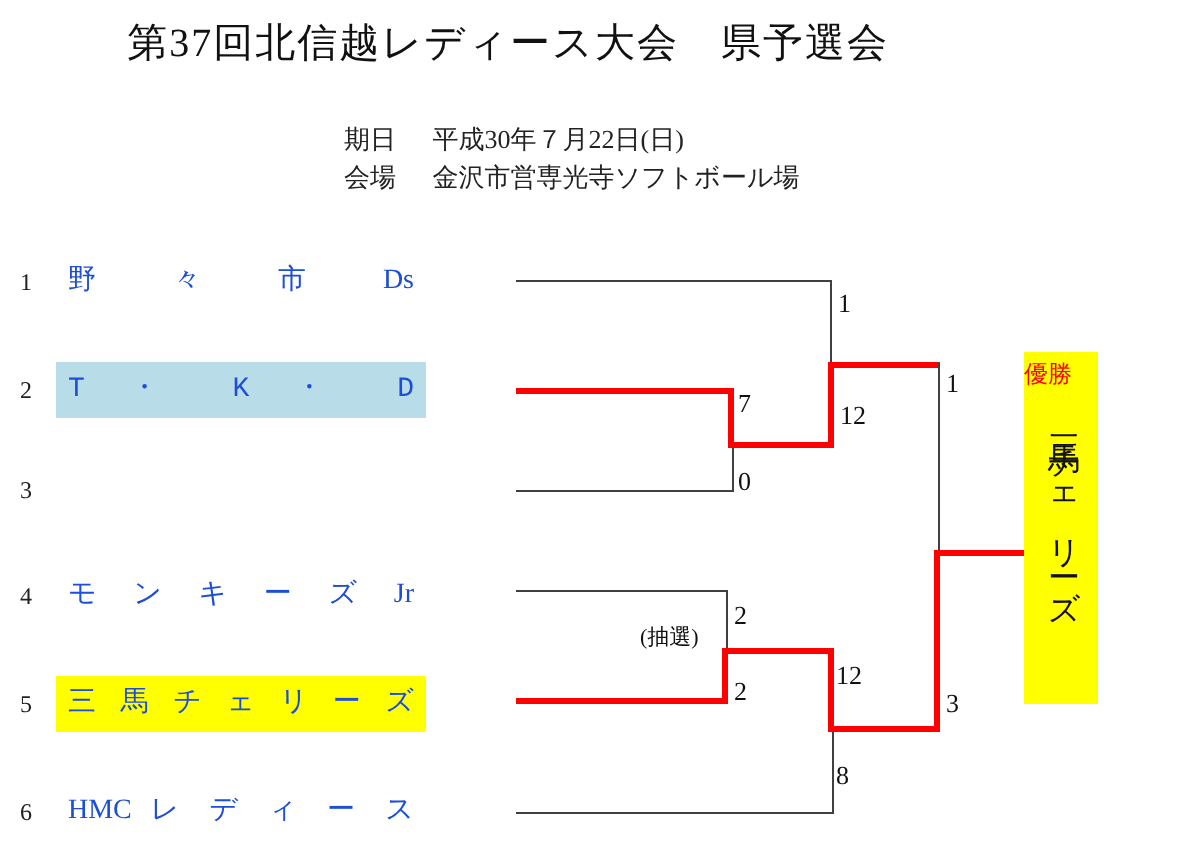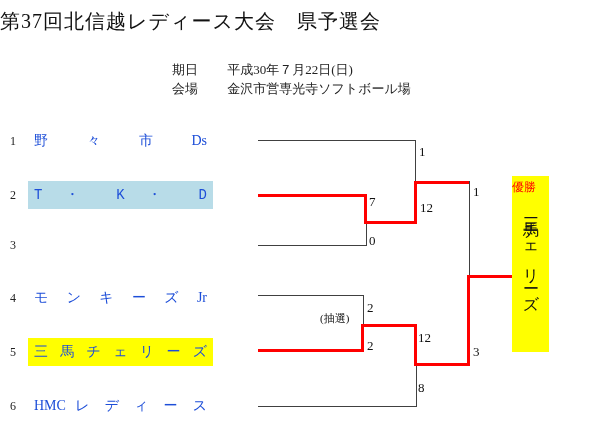--- a/index.html
+++ b/index.html
@@ -1,27 +1,27 @@
 <!DOCTYPE html>
 <html style="--winner: #ff0000; --line: #404040; --hl-blue: #b8dce8; --hl-yellow: #ffff00; --champ-bg: #ffff00; --champ-label: #ff0000;"><head>
 <meta charset="utf-8">
 <style>
   html,body{margin:0;padding:0;background:#fff;}
   #page{
     position:relative;width:600px;height:434px;background:#ffffff;overflow:hidden;
     font-family:"Liberation Serif","DejaVu Serif",serif;color:#1a1a1a;
   }
   .title{
-    position:absolute;top:8px;left:0;width:508px;text-align:left;
+    position:absolute;top:8px;left:0;width:508px;text-align:center;
     font-size:20px;letter-spacing:1px;color:#111;
     font-family:"Liberation Serif","DejaVu Serif",serif;
   }
   .info-line{position:absolute;left:172px;font-size:13px;color:#222;white-space:nowrap;}
   .info-line .lbl{display:inline-block;}
-  .info-line .val{display:inline-block;margin-left:26px;}
+  .info-line .val{display:inline-block;margin-left:15px;}
   .seed{position:absolute;left:10px;width:14px;height:28px;line-height:28px;
     font-size:12px;text-align:left;color:#222;}
   .team-row{position:absolute;left:28px;width:173px;height:28px;line-height:28px;
     padding:0 6px;font-size:14px;color:#1d4ed8;
     text-align:justify;text-align-last:justify;white-space:nowrap;}
   .team-row[data-hl="blue"]{background:var(--hl-blue,#b8dce8);}
   .team-row[data-hl="yellow"]{background:var(--hl-yellow,#ffff00);}
   .hline,.vline{position:absolute;}
   .blk{background:var(--line,#404040);}
   .red{background:var(--winner,#ff0000);}

